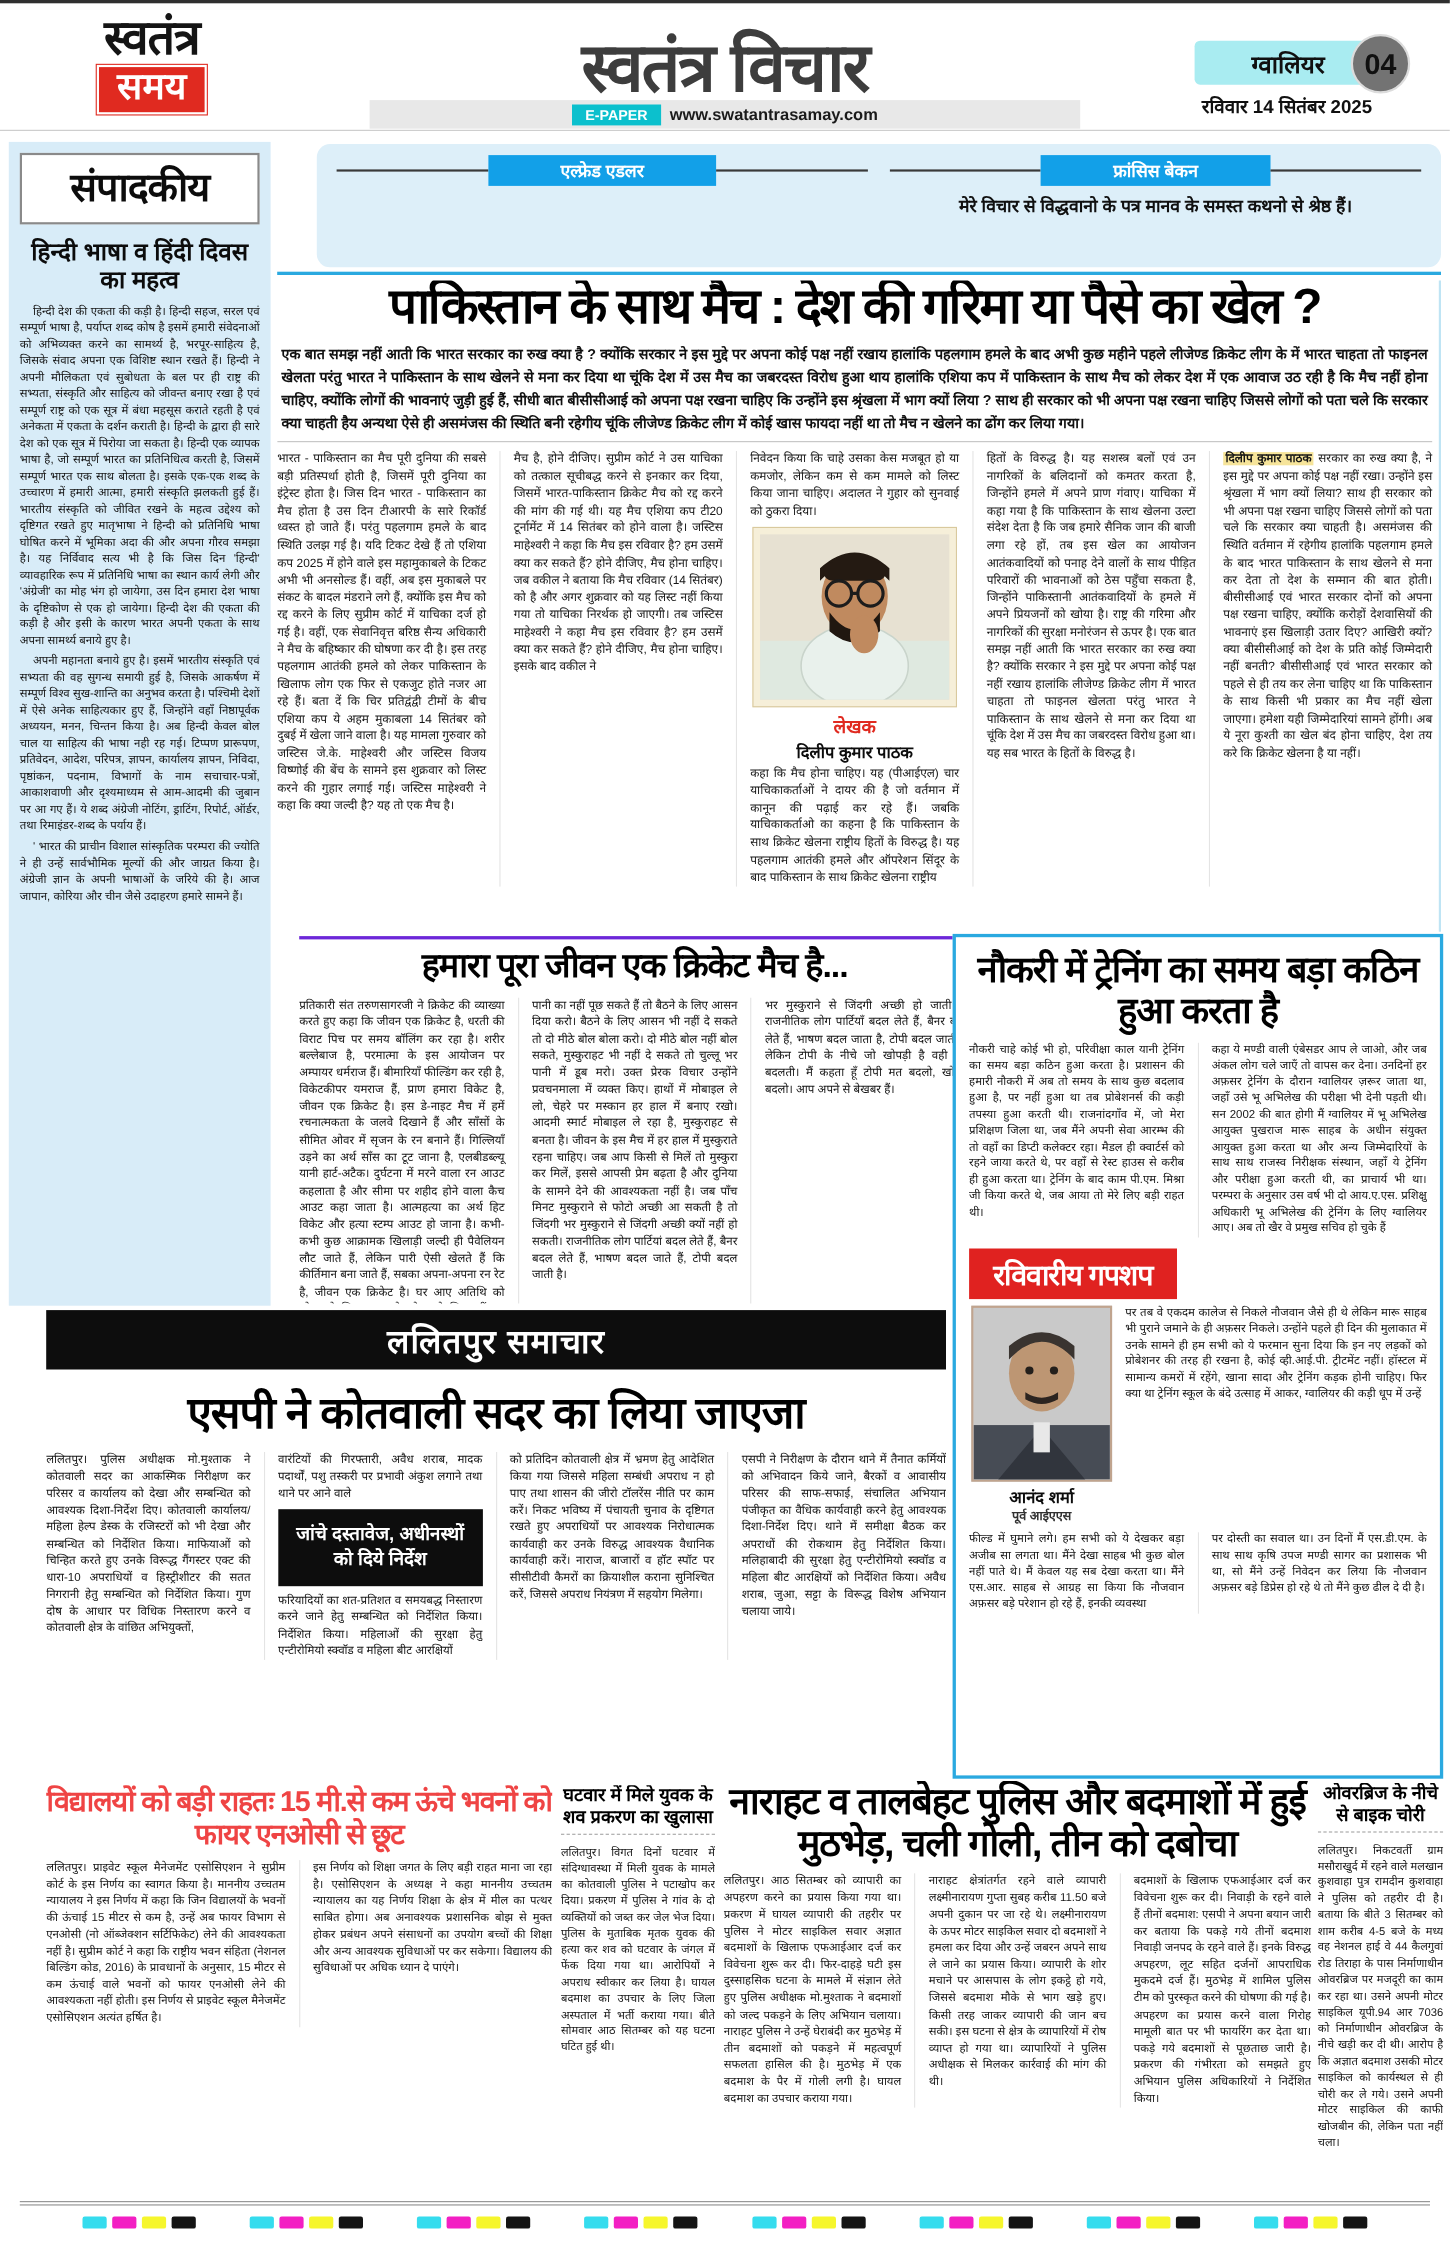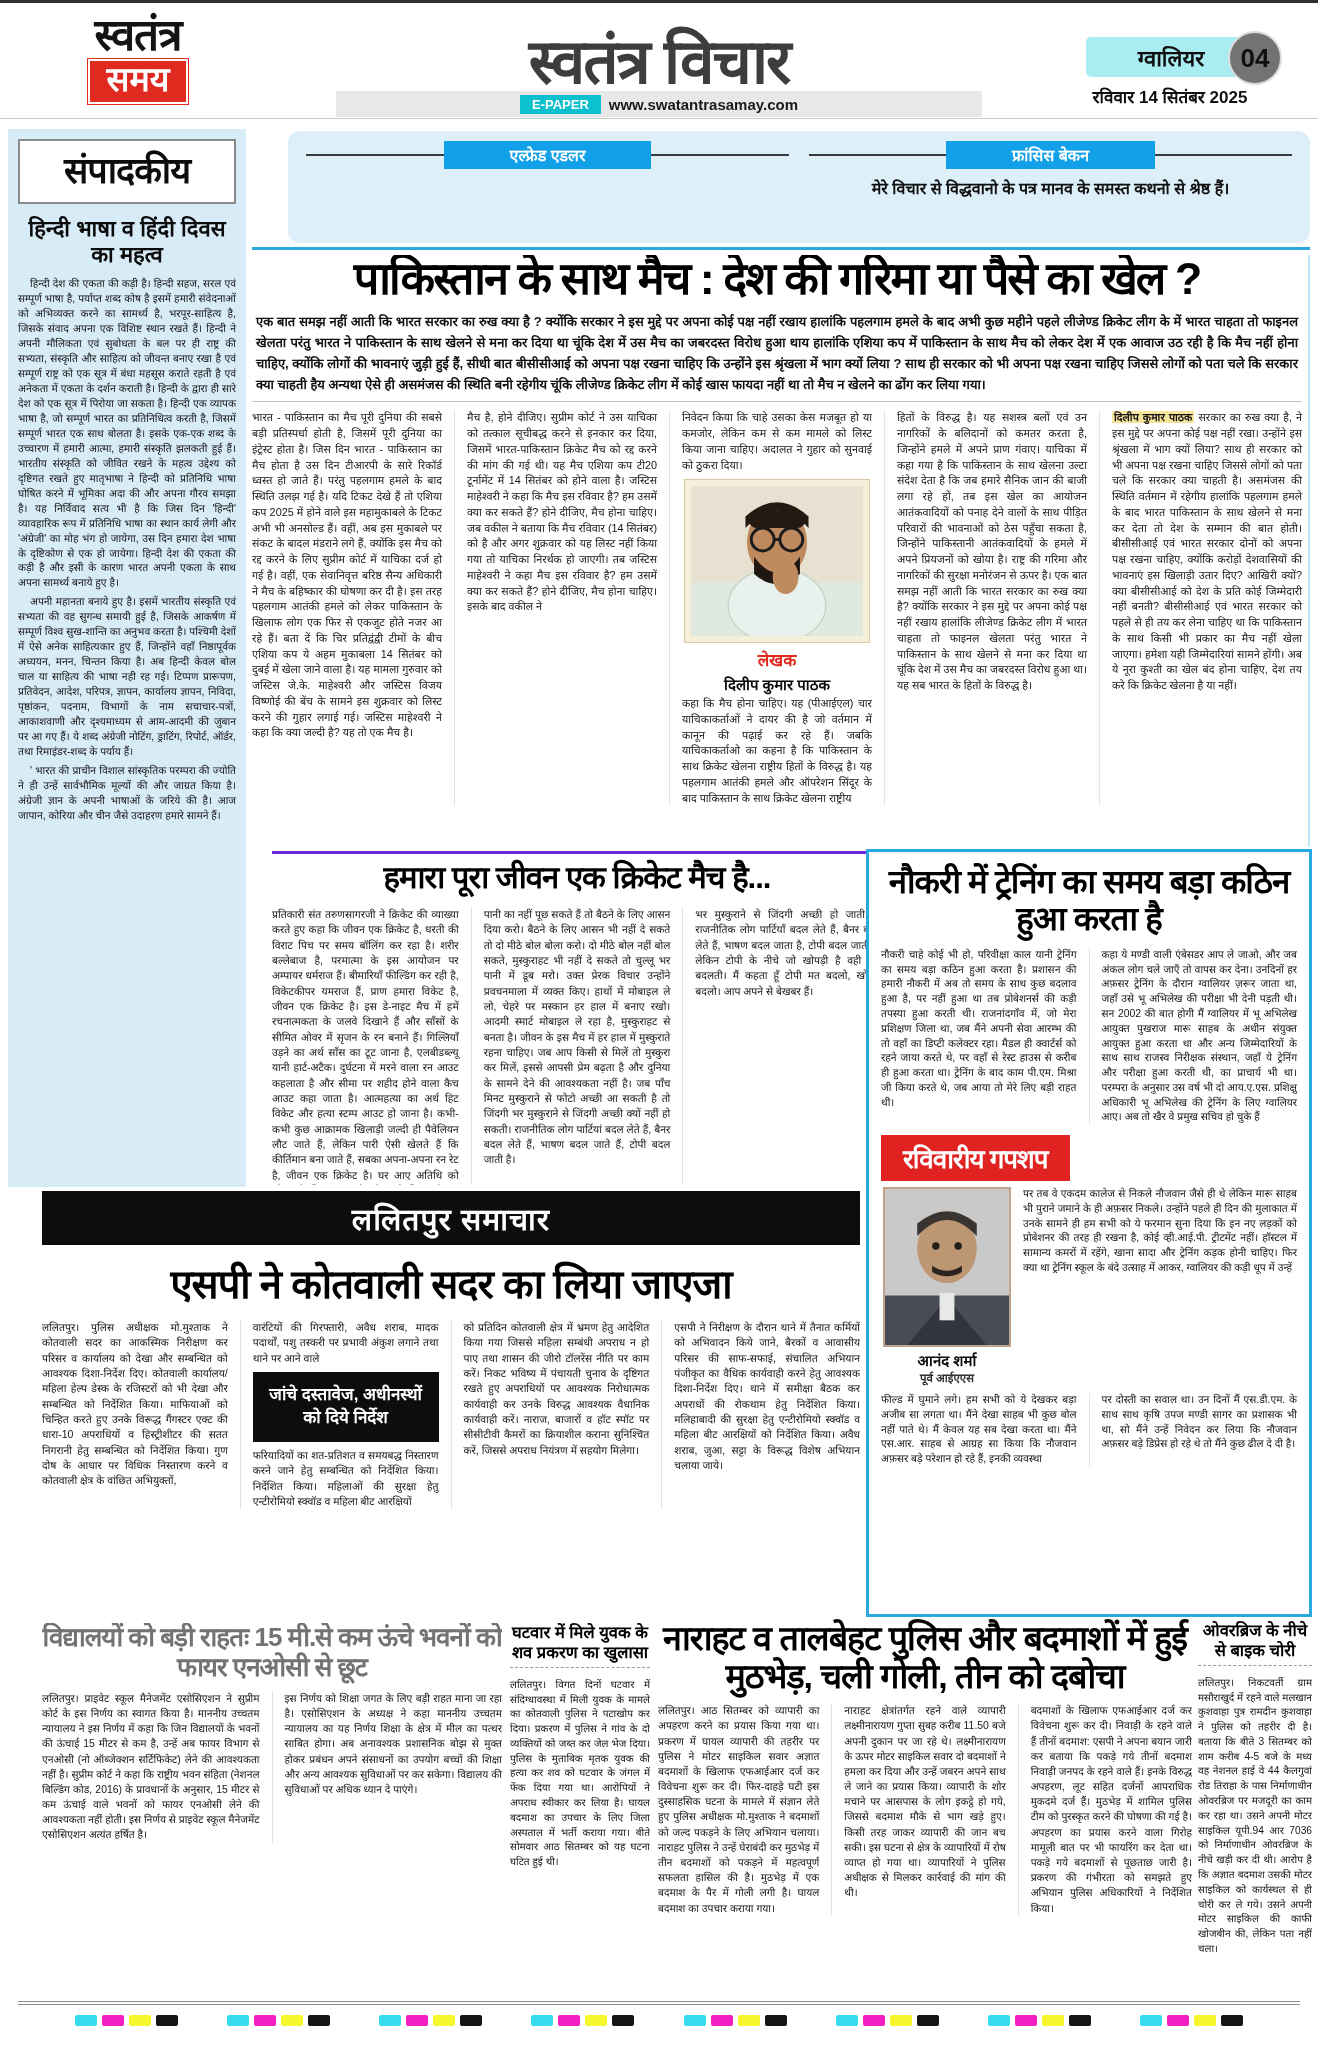--- a/index.html
+++ b/index.html
@@ -61,21 +61,21 @@
   .gossip-right{flex:1;font-size:10.4px;line-height:1.42;text-align:justify;color:#151515;}
   .training-bottom{margin-top:8px;}
   
   .lalitpur-bar{left:42px;top:1188px;width:818px;height:54px;background:#0d0d0d;color:#fff;display:flex;align-items:center;justify-content:center;font-size:30px;font-weight:900;letter-spacing:1px;}
   .sp{left:42px;top:1248px;width:818px;height:364px;overflow:hidden;}
   .sp h1{margin:4px 0 10px;font-size:40px;font-weight:900;text-align:center;letter-spacing:-1px;color:#000;}
   .sp .cols>div{font-size:10.5px;}
   .sp-inset{background:#0d0d0d;color:#fff;font-size:17px;font-weight:900;text-align:center;line-height:1.35;padding:12px 6px;margin:6px 0;}
   
   .schools{left:42px;top:1620px;width:460px;height:372px;overflow:hidden;}
-  .schools h2{margin:0 0 8px;font-size:26px;font-weight:900;text-align:center;line-height:1.15;letter-spacing:-1px;color:#737373;}
+  .schools h2{margin:0 0 8px;font-size:26px;font-weight:900;text-align:center;line-height:1.15;letter-spacing:-1px;color:#ef4444;}
   .schools .cols>div{font-size:10.4px;}
   .smallhead{font-size:16.5px;font-weight:900;text-align:center;line-height:1.2;margin:0 0 4px;color:#000;}
   .dotted{border:none;border-top:1px dashed #9a9a9a;margin:4px 0 6px;}
   .narrow-body{font-size:10.2px;line-height:1.45;text-align:justify;color:#151515;}
   .corpse{left:510px;top:1620px;width:140px;height:372px;overflow:hidden;}
   .encounter{left:658px;top:1616px;width:534px;height:376px;overflow:hidden;}
   .encounter h1{margin:0 0 8px;font-size:34px;font-weight:900;text-align:center;line-height:1.12;letter-spacing:-1px;color:#000;}
   .encounter .cols>div{font-size:10.4px;}
   .bike{left:1198px;top:1618px;width:114px;height:374px;overflow:hidden;}
   

